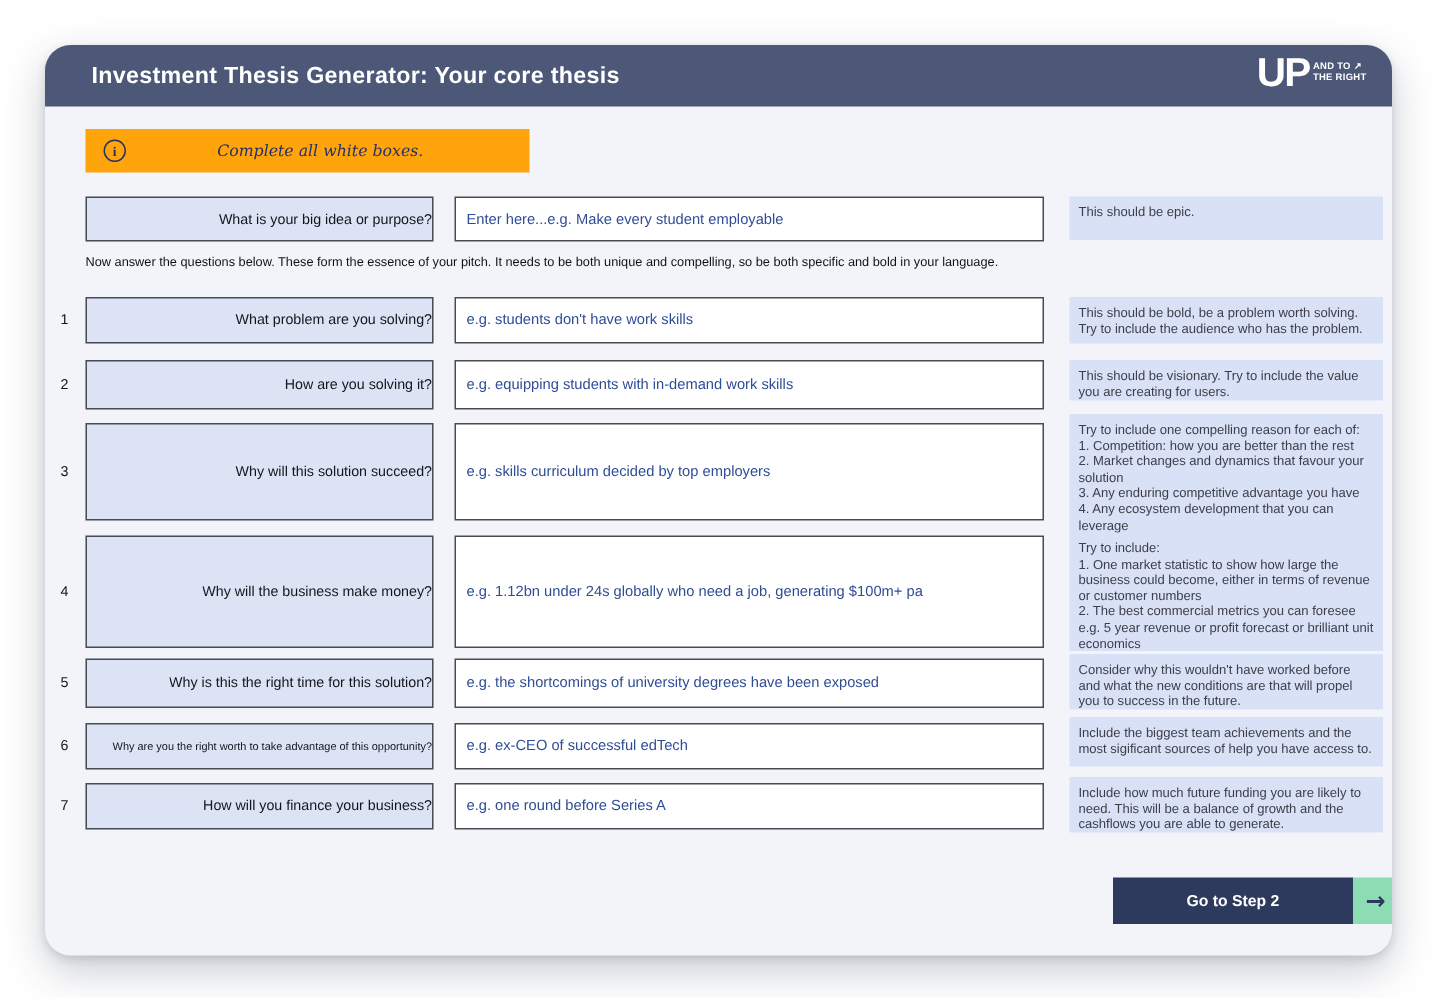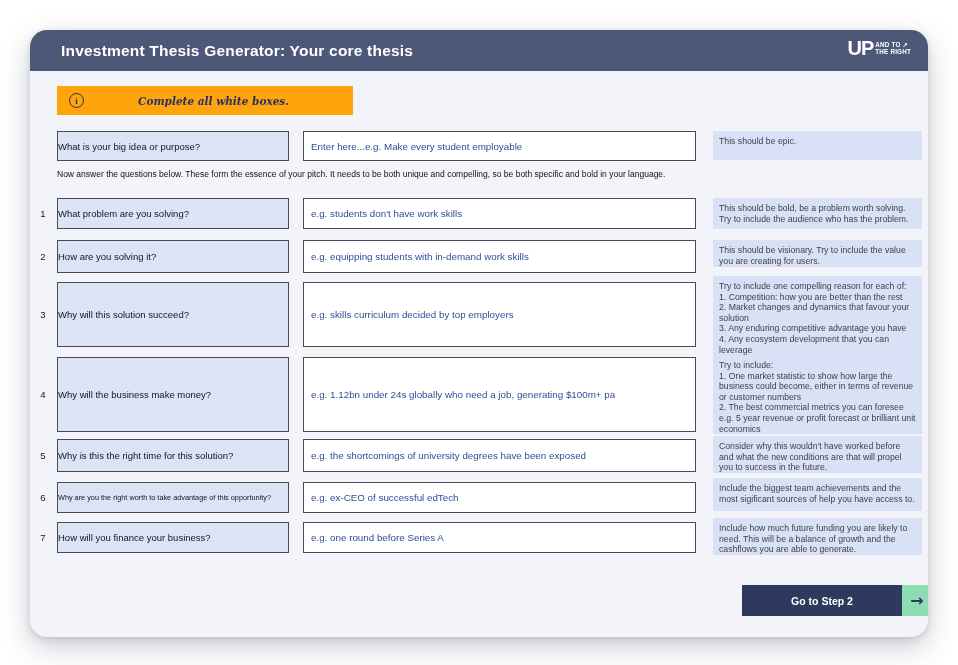--- a/index.html
+++ b/index.html
@@ -4,39 +4,39 @@
 <style>
   html,body{margin:0;padding:0;background:#ffffff;font-family:"Liberation Sans",sans-serif;}
   .stage{position:relative;width:958px;height:665px;background:#ffffff;overflow:hidden;}
   .card{position:absolute;left:30px;top:30px;width:898px;height:607px;background:#f2f4fa;
         border-radius:17px;box-shadow:0 10px 28px rgba(40,50,80,.25), 0 2px 6px rgba(40,50,80,.15);overflow:hidden;}
 
   
   .hdr{position:absolute;left:0;top:0;width:100%;height:41px;background:#4d5879;display:flex;align-items:center;}
   .hdr-title{color:#ffffff;font-size:15.5px;font-weight:bold;padding-left:31px;letter-spacing:.2px;}
   .logo{position:absolute;right:17px;top:8px;display:flex;align-items:flex-start;color:#fff;}
-  .logo-up{font-size:20px;font-weight:800;letter-spacing:-1px;line-height:20px;}
+  .logo-up{font-size:27px;font-weight:800;letter-spacing:-1px;line-height:20px;}
   .logo-small{display:flex;flex-direction:column;margin-left:2px;margin-top:3px;}
   .logo-small span{font-size:6.3px;font-weight:bold;line-height:7px;letter-spacing:.2px;white-space:nowrap;}
 
   
   .banner{position:absolute;left:27px;top:56px;width:296px;height:29px;background:#ffa40a;
           display:flex;align-items:center;}
   .info-icon{width:13px;height:13px;border:1.4px solid #263069;border-radius:50%;color:#263069;
              display:flex;align-items:center;justify-content:center;font-size:9px;font-weight:bold;
              font-family:"Liberation Serif",serif;margin-left:12px;flex:0 0 auto;}
-  .banner-text{flex:1;text-align:center;color:#263069;font-size:10.5px;font-weight:bold;font-style:italic;
+  .banner-text{flex:1;text-align:center;color:#263069;font-size:10.5px;font-weight:normal;font-style:italic;
                font-family:"DejaVu Serif",serif;padding-right:10px;}
 
   
   .qrow{position:absolute;left:0;width:100%;}
   .qnum{position:absolute;left:4px;top:0;height:100%;width:18px;display:flex;align-items:center;
         justify-content:center;font-size:9.5px;color:#15151c;}
   .qlabel{position:absolute;left:27px;top:0;height:100%;width:232px;background:#dbe3f5;
-          border:1.5px solid #4a4a52;box-sizing:border-box;display:flex;align-items:center;justify-content:flex-start;}
+          border:1.5px solid #4a4a52;box-sizing:border-box;display:flex;align-items:center;justify-content:flex-end;}
   .qlabel span{font-size:9.5px;color:#15151c;white-space:nowrap;overflow:hidden;text-align:center;}
   .r6 .qlabel span{font-size:7.3px;}
   .qinput{position:absolute;left:273px;top:0;height:100%;width:393px;background:#ffffff;
           border:1.5px solid #4a4a52;box-sizing:border-box;font-family:Liberation Sans, sans-serif;
           font-size:9.8px;color:#2f4d96;padding:0 0 0 7px;outline:none;}
   .hint{position:absolute;left:683px;width:209px;background:#d8e1f5;box-sizing:border-box;
         padding:5px 5px 2px 6px;overflow:hidden;}
   .hint span{font-size:8.7px;line-height:10.6px;color:#3e3e4a;white-space:pre-line;display:block;}
 
   .note{position:absolute;left:27px;top:139px;width:700px;font-size:8.5px;color:#111118;}

